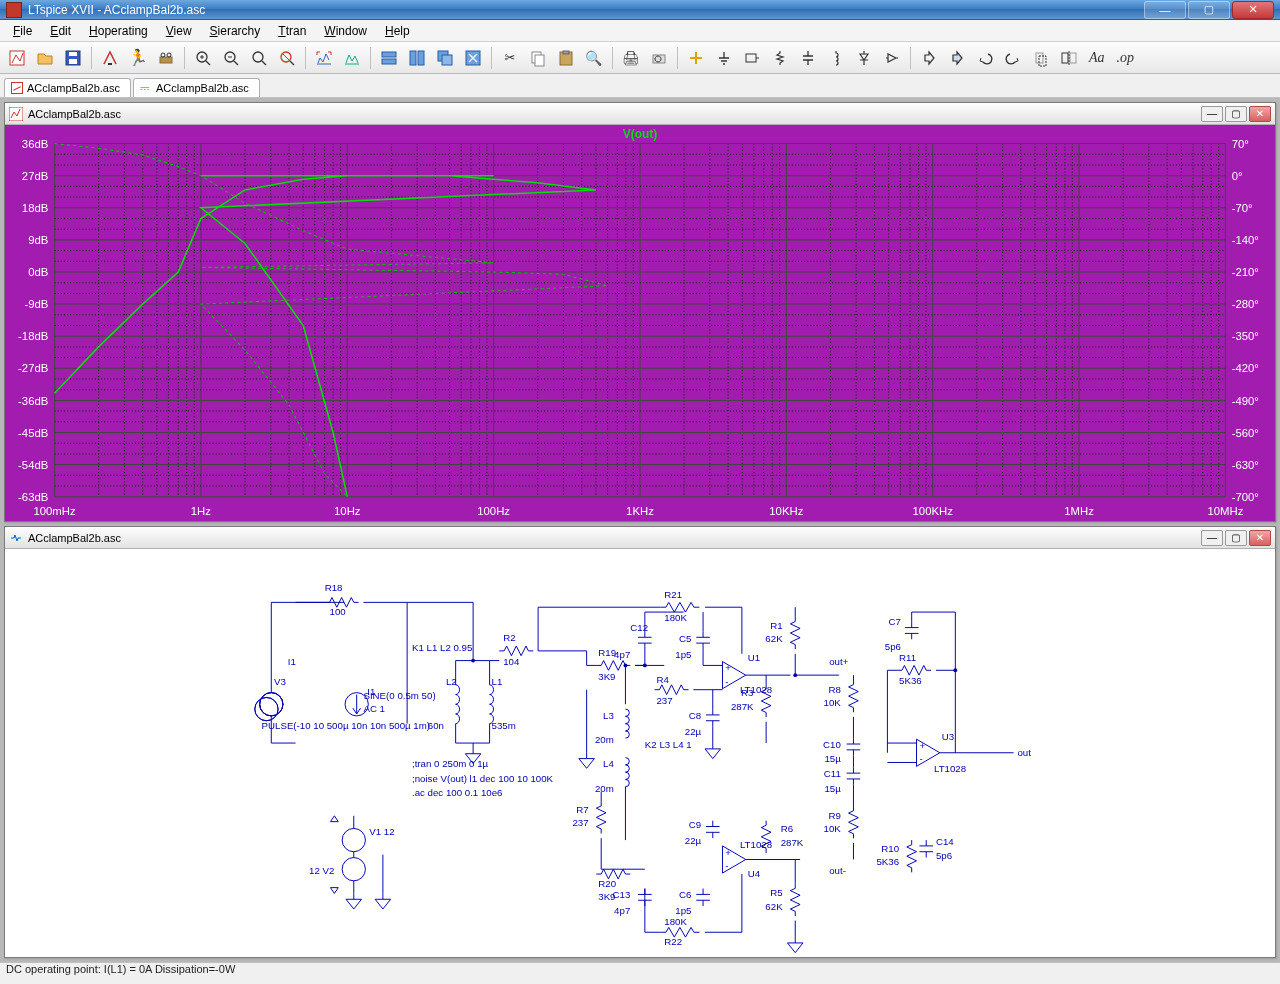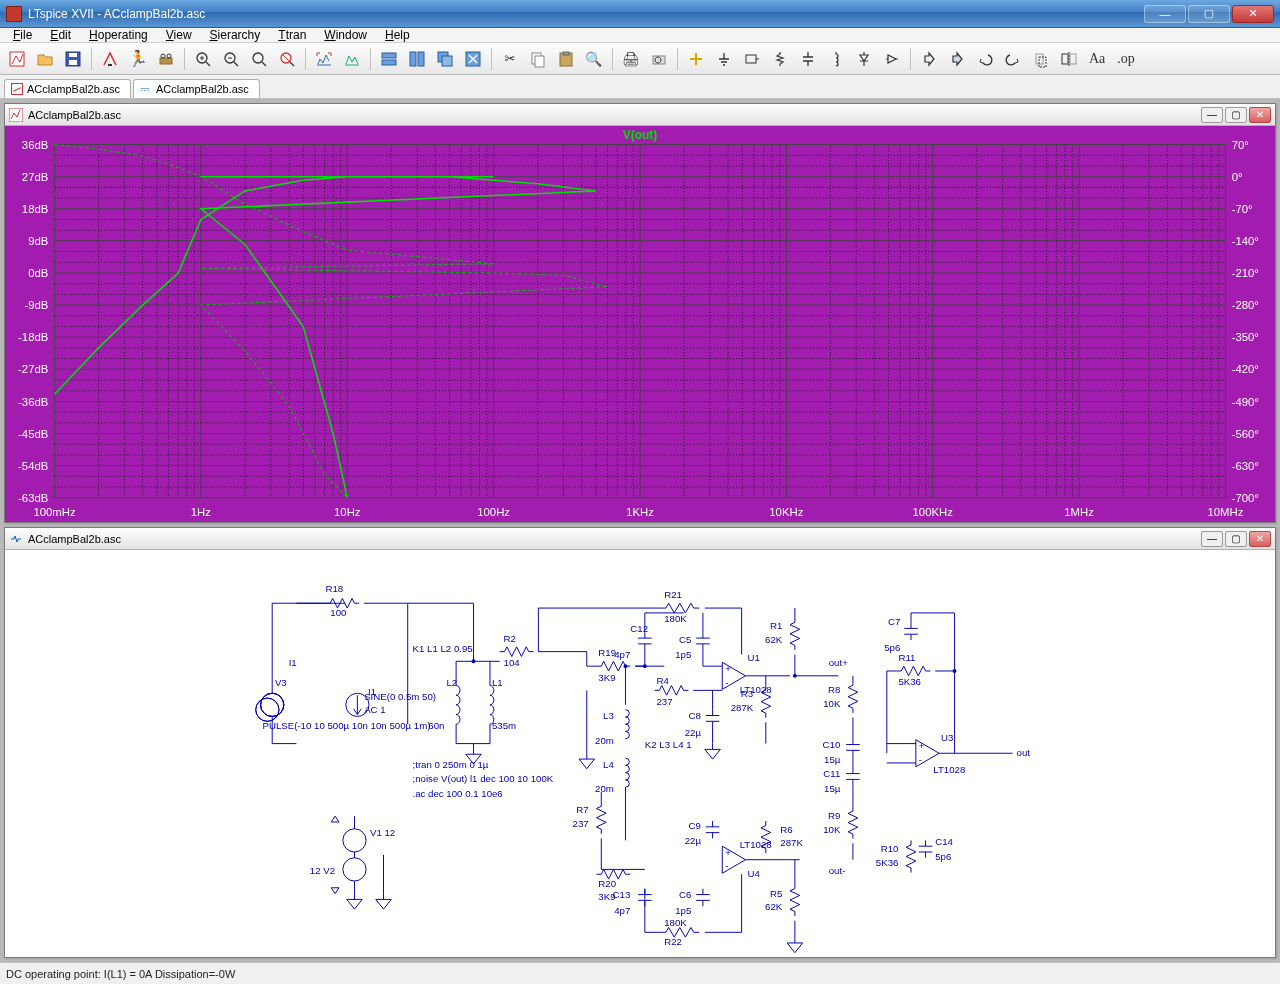--- a/index.html
+++ b/index.html
@@ -8,21 +8,21 @@
     font-size: 12px;
     background: #f0f0f0;
     width: 1280px;
     height: 984px;
     overflow: hidden;
     display: flex;
     flex-direction: column;
   }
   
   .titlebar {
-    height: 28px;
+    height: 20px;
     background: linear-gradient(to bottom, #6da9e0, #3f7ec5 45%, #2e6cb3 46%, #5b96d2);
     display: flex;
     align-items: center;
     padding: 0 6px;
     color: #fff;
     font-size: 12px;
     border-bottom: 1px solid #2a5c99;
   }
   .titlebar .app-icon {
     width: 16px; height: 16px; margin-right: 6px;
@@ -34,40 +34,40 @@
   .titlebar .ctl {
     width: 42px; height: 18px; border: 1px solid rgba(255,255,255,0.4);
     border-radius: 3px; background: rgba(255,255,255,0.15);
     display: flex; align-items: center; justify-content: center;
     color: #fff; font-size: 11px; cursor: pointer;
   }
   .titlebar .ctl.close { background: linear-gradient(to bottom,#e27777,#c43a3a); border-color:#a02828; }
 
   
   .menubar {
-    height: 15px; background: #f4f4f4;
+    height: 22px; background: #f4f4f4;
     display: flex; align-items: center; padding: 0 4px;
     border-bottom: 1px solid #d0d0d0;
   }
   .menubar .menu { padding: 2px 9px; cursor: pointer; }
   .menubar .menu u { text-decoration: underline; }
 
   
   .toolbar {
     height: 32px; background: linear-gradient(#fdfdfd,#e8e8e8);
     border-bottom: 1px solid #b8b8b8;
     display: flex; align-items: center; padding: 2px 4px; gap: 2px;
   }
   .toolbar .btn {
     width: 26px; height: 26px; border: 1px solid transparent;
     display: flex; align-items: center; justify-content: center;
     cursor: pointer; font-size: 15px; color: #333;
   }
   .toolbar .sep { width:1px; height:22px; background:#c0c0c0; margin:0 3px; }
-  .toolbar .btn.text { width:auto; padding:0 4px; font-family: Georgia,serif; font-size:14px; }
+  .toolbar .btn.text { width:auto; padding:0 4px; font-style:italic; font-family: Georgia,serif; font-size:14px; }
 
   
   .tabrow {
     height: 24px; background:#f0f0f0; border-bottom:1px solid #c0c0c0;
     display:flex; align-items:flex-end; padding:0 4px; gap:2px;
   }
   .tab {
     padding:3px 10px 3px 6px; background:#fff; border:1px solid #b0b0b0;
     border-bottom:none; border-radius:3px 3px 0 0; font-size:11px;
     display:flex; align-items:center; gap:4px; cursor:pointer;
@@ -112,21 +112,21 @@
   .sch-body { flex:1; background:#fff; position:relative; overflow:hidden; }
   .sch-svg { width:100%; height:100%; display:block; }
   .wire { stroke:#0000b0; stroke-width:1; fill:none; }
   .comp { stroke:#0000b0; stroke-width:1; fill:none; }
   .node { fill:#0000b0; }
   .sch-text { fill:#0000b0; font-size:10px; font-family: Arial,sans-serif; }
 
   
   .statusbar {
     height: 22px; background:#f0f0f0; border-top:1px solid #c0c0c0;
-    display:flex; align-items:center; padding:0 6px; font-size:11px; color:#222;
+    display:flex; align-items:flex-start; padding:0 6px; font-size:11px; color:#222;
   }
 </style>
 </head>
 <body>
 
 <div class="titlebar">
   <div class="app-icon"></div>
   <span>LTspice XVII - ACclampBal2b.asc</span>
   <div class="window-controls">
     <div class="ctl">—</div>

